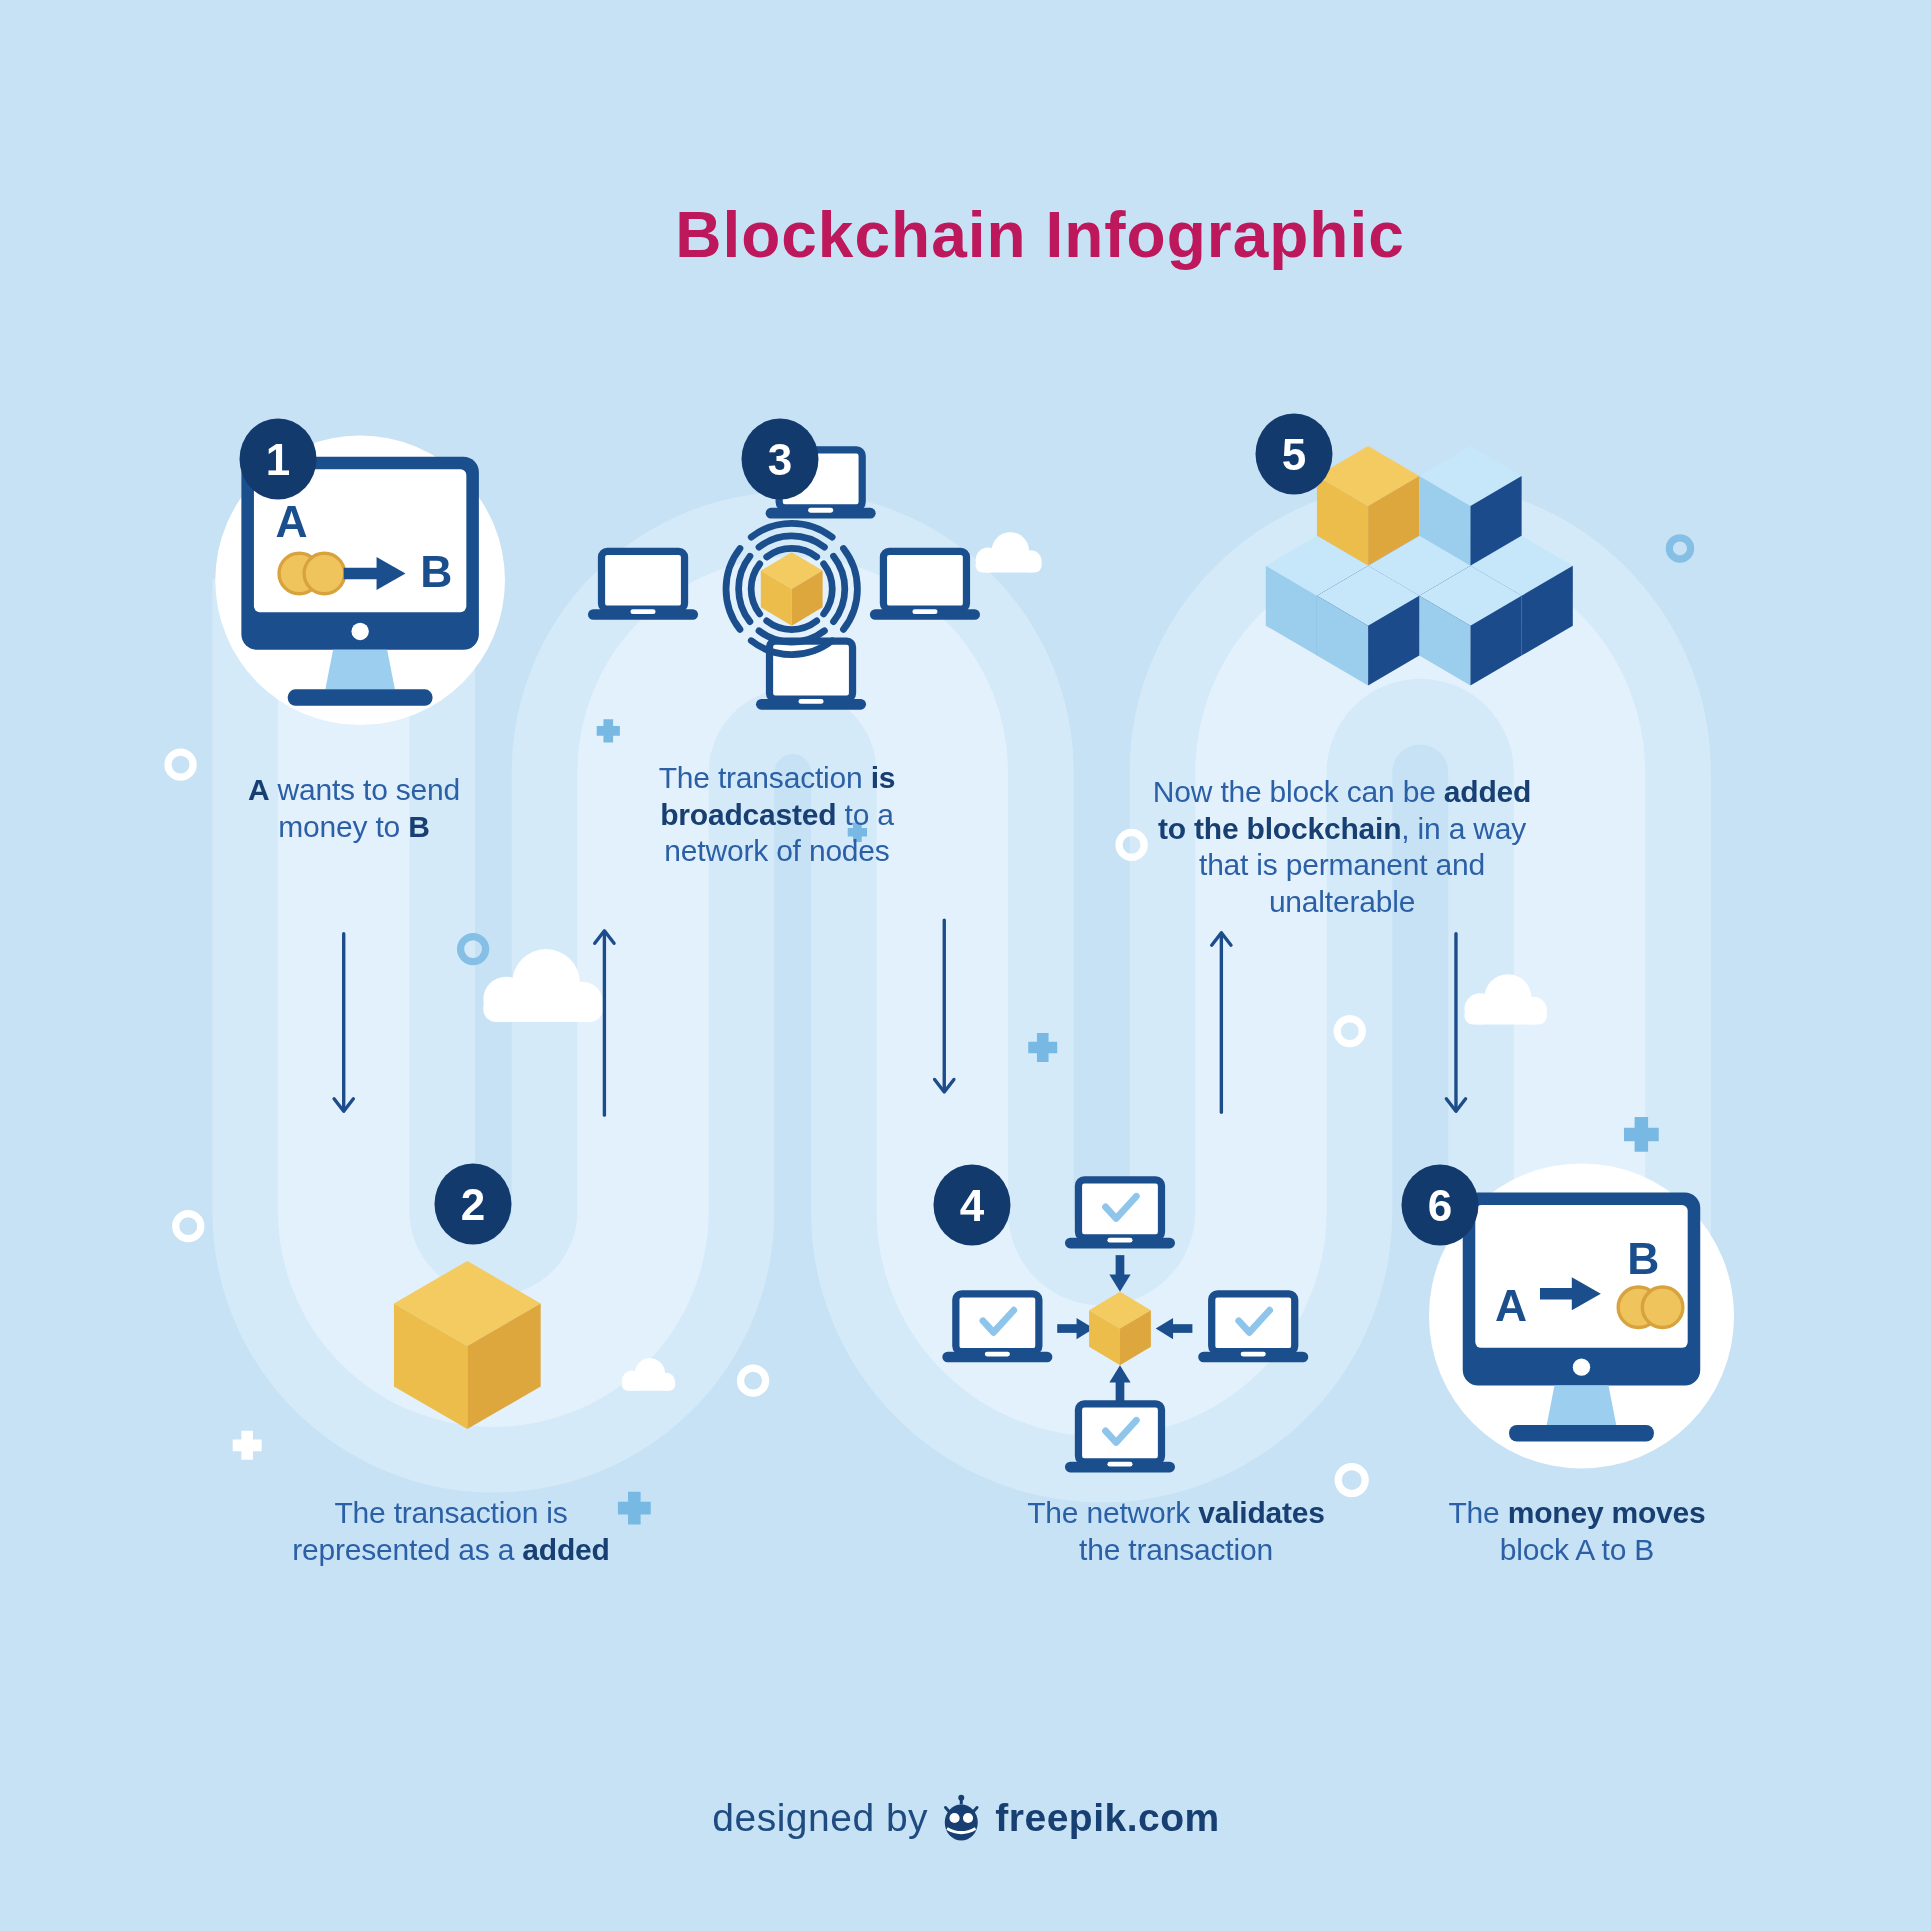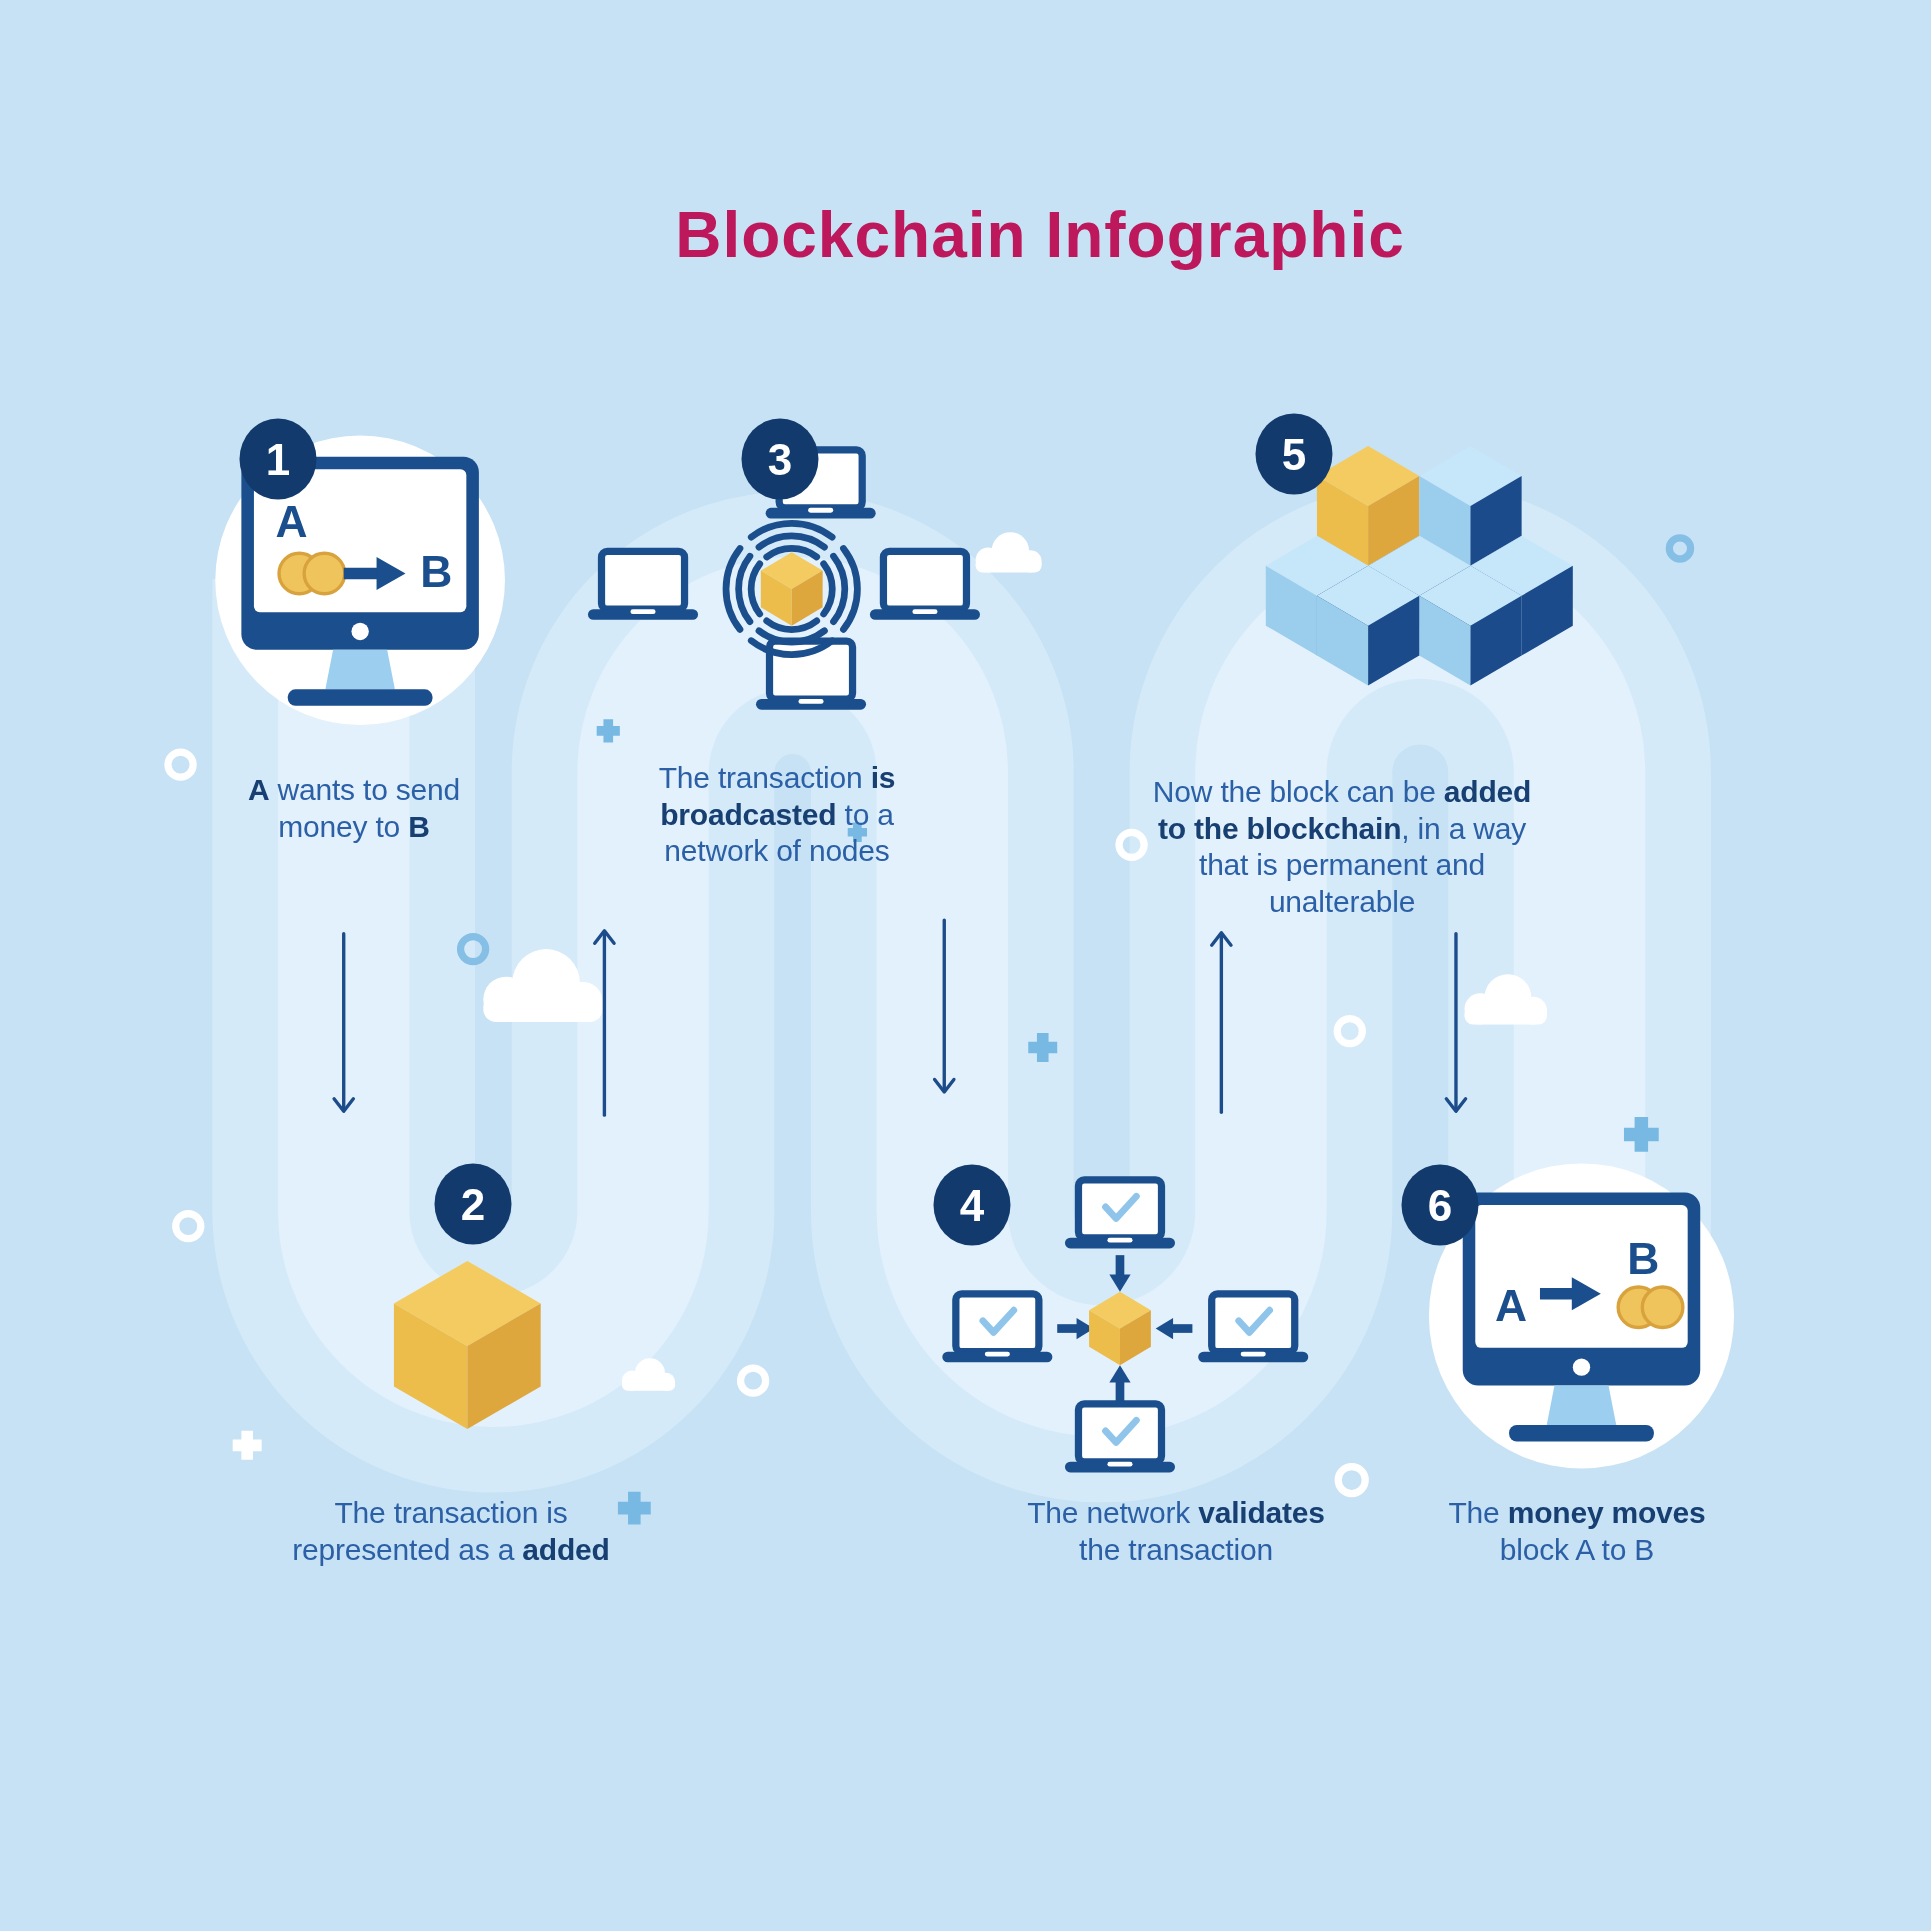--- a/index.html
+++ b/index.html
@@ -231,15 +231,28 @@
   <div class="cap" style="left:1176px;top:1495px;width:319px">
     <span>The network </span><b>validates</b><span> the transaction</span><b></b><span></span>
   </div>
   <div class="cap" style="left:1342px;top:774px;width:391px">
     <span>Now the block can be </span><b>added to the blockchain</b><span>, in a way that is permanent and unalterable</span><b></b><span></span>
   </div>
   <div class="cap" style="left:1577px;top:1495px;width:290px">
     <span>The </span><b>money moves</b><span> block A to B</span><b></b><span></span>
   </div>
 
+  <div class="footer">
+    <span class="dby">designed by</span>
+    <svg width="44" height="48" viewBox="0 0 28 32">
+      <line x1="14" y1="3" x2="14" y2="7" stroke="#173F72" stroke-width="2"></line>
+      <circle cx="14" cy="2.5" r="2" fill="#173F72"></circle>
+      <path d="M 3.5 9 L 7 13 M 24.5 9 L 21 13" stroke="#173F72" stroke-width="2" stroke-linecap="round"></path>
+      <ellipse cx="14" cy="19" rx="11" ry="12" fill="#173F72"></ellipse>
+      <circle cx="9.5" cy="16" r="3.4" fill="#FFFFFF"></circle>
+      <circle cx="18.5" cy="16" r="3.4" fill="#FFFFFF"></circle>
+      <path d="M 4.5 23 Q 14 28.5 23.5 23" stroke="#FFFFFF" stroke-width="2" fill="none"></path>
+    </svg>
+    <span class="brand">freepik.com</span>
+  </div>
 
 </div>
 
 
 </body></html>

